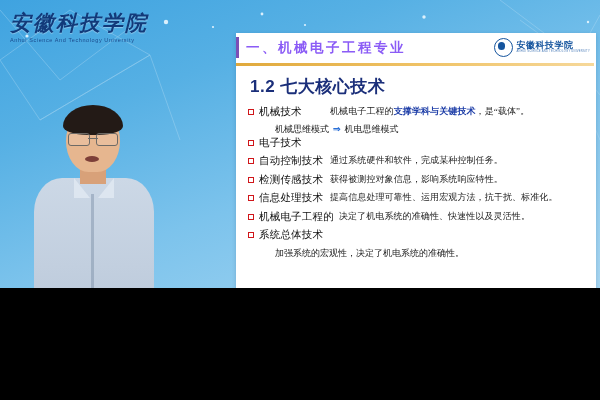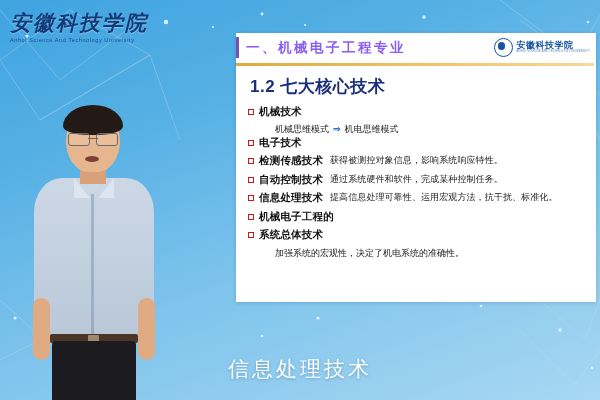--- a/index.html
+++ b/index.html
@@ -3,21 +3,21 @@
 <meta charset="utf-8">
 <style>
   html, body {
     margin: 0;
     padding: 0;
     background: #000;
   }
   #stage {
     position: relative;
     width: 600px;
-    height: 400px;
+    height: 288px;
     overflow: hidden;
     font-family: "Liberation Sans", "DejaVu Sans", sans-serif;
     background: linear-gradient(160deg, #3fa3e0 0%, #56b0e4 28%, #7cc3ec 58%, #a8d7f2 100%);
   }
 
   
   .bg-net {
     position: absolute;
     inset: 0;
     pointer-events: none;
@@ -275,21 +275,21 @@
     flex: none;
     width: 6px; height: 6px;
     border: 1.6px solid #d0161a;
     margin: 4px 5px 0 0;
     box-sizing: border-box;
   }
   .item-label {
     flex: none;
     font-family: "Liberation Sans", "DejaVu Sans", sans-serif;
     font-size: 10.5px;
-    font-weight: 700;
+    font-weight: 400;
     color: #111111;
     white-space: nowrap;
     letter-spacing: .2px;
     min-width: 66px;
   }
   .item-desc {
     font-family: "Liberation Serif", "DejaVu Serif", serif;
     font-size: 9px;
     color: #222222;
     line-height: 1.42;
@@ -409,50 +409,52 @@
     <div class="title-rule"></div>
 
     <div class="subtitle">1.2 七大核心技术</div>
 
     <div class="items">
 
       <div>
         <div class="item">
           <span class="bullet"></span>
           <span class="item-label">机械技术</span>
+          <span class="item-desc"><span>机械电子工程的</span><span class="hl">支撑学科与关键技术</span><span>，是“载体”。</span></span>
         </div>
         <div class="desc-line2"><span>机械思维模式</span><span class="arrow">⇒</span><span>机电思维模式</span></div>
       </div>
 
       <div class="item">
         <span class="bullet"></span>
         <span class="item-label">电子技术</span>
+      </div>
+
+      <div class="item">
+        <span class="bullet"></span>
+        <span class="item-label">自动控制技术</span>
+        <span class="item-desc">通过系统硬件和软件，完成某种控制任务。</span>
       </div>
 
       <div class="item">
         <span class="bullet"></span>
         <span class="item-label">检测传感技术</span>
         <span class="item-desc">获得被测控对象信息，影响系统响应特性。</span>
       </div>
 
       <div class="item">
         <span class="bullet"></span>
-        <span class="item-label">自动控制技术</span>
-        <span class="item-desc">通过系统硬件和软件，完成某种控制任务。</span>
-      </div>
-
-      <div class="item">
-        <span class="bullet"></span>
         <span class="item-label">信息处理技术</span>
         <span class="item-desc">提高信息处理可靠性、运用宏观方法，抗干扰、标准化。</span>
       </div>
 
       <div class="item">
         <span class="bullet"></span>
         <span class="item-label">机械电子工程的</span>
+        <span class="item-desc">决定了机电系统的准确性、快速性以及灵活性。</span>
       </div>
 
       <div>
         <div class="item">
           <span class="bullet"></span>
           <span class="item-label">系统总体技术</span>
         </div>
         <div class="desc-line2">加强系统的宏观性，决定了机电系统的准确性。</div>
       </div>
 

